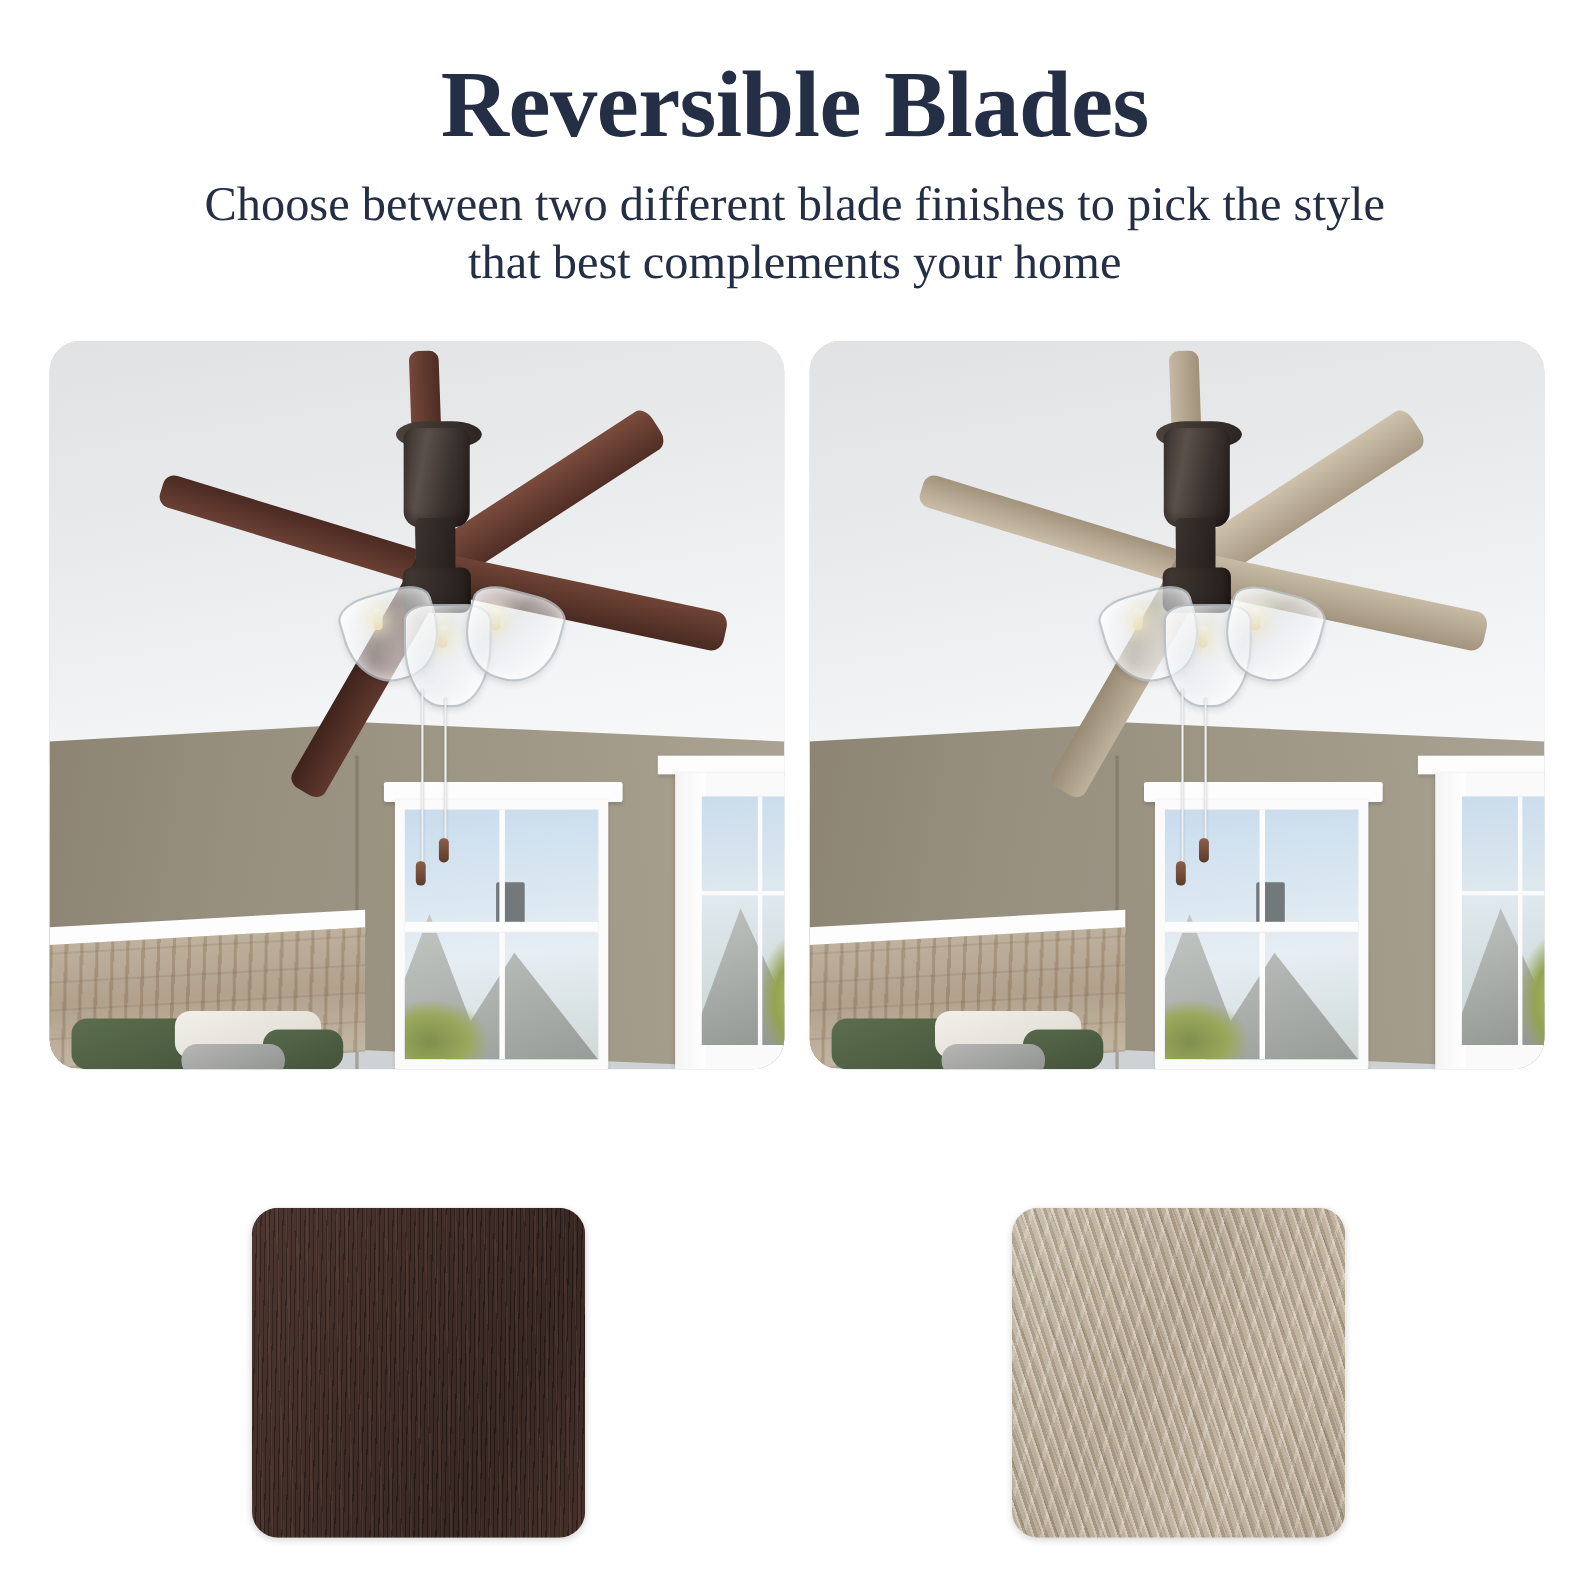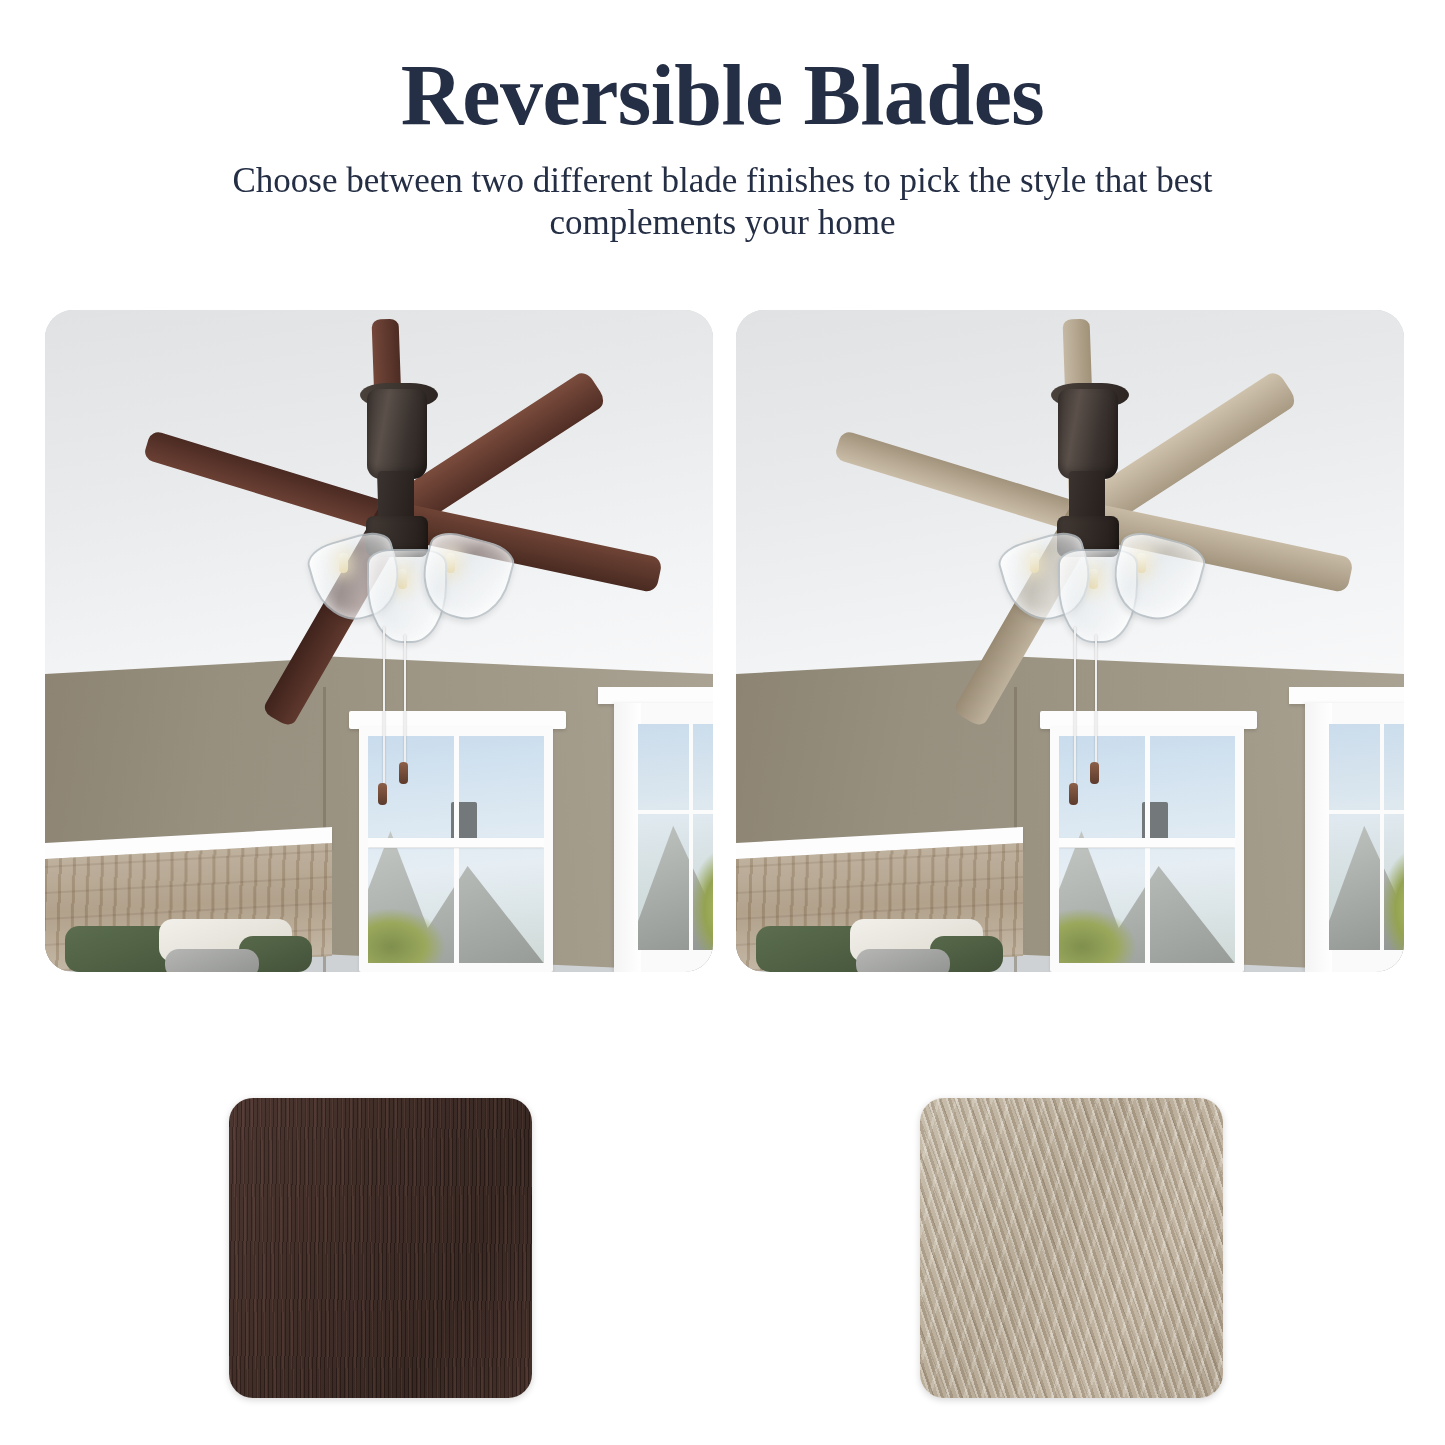--- a/index.html
+++ b/index.html
@@ -20,21 +20,21 @@
     font-weight:bold;
     font-size:86px;
     line-height:1.0;
     color:#242e44;
     margin:0;
     padding-top:52px;
     letter-spacing:-0.5px;
   }
   .subhead{
     font-family:"Liberation Serif", serif;
-    font-size:35px;
+    font-size:44px;
     line-height:1.20;
     color:#242e44;
     margin:0 auto;
     padding-top:22px;
     width:1130px;
     font-weight:400;
   }
 
   
   .cols{position:absolute;left:0;top:310px;width:1445px;height:1100px;}

